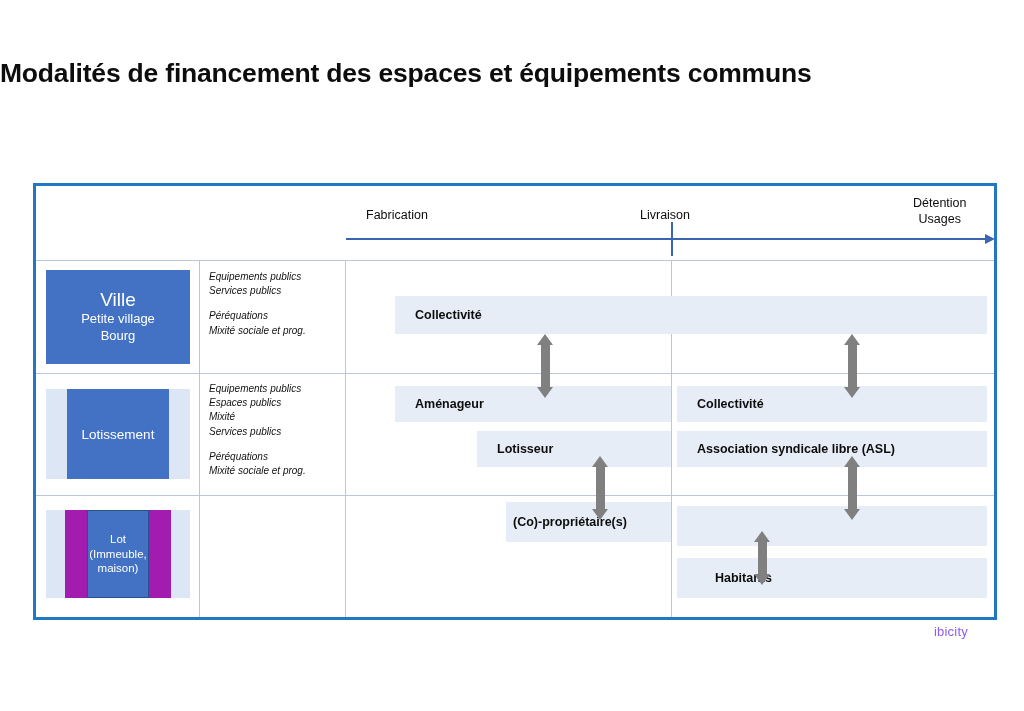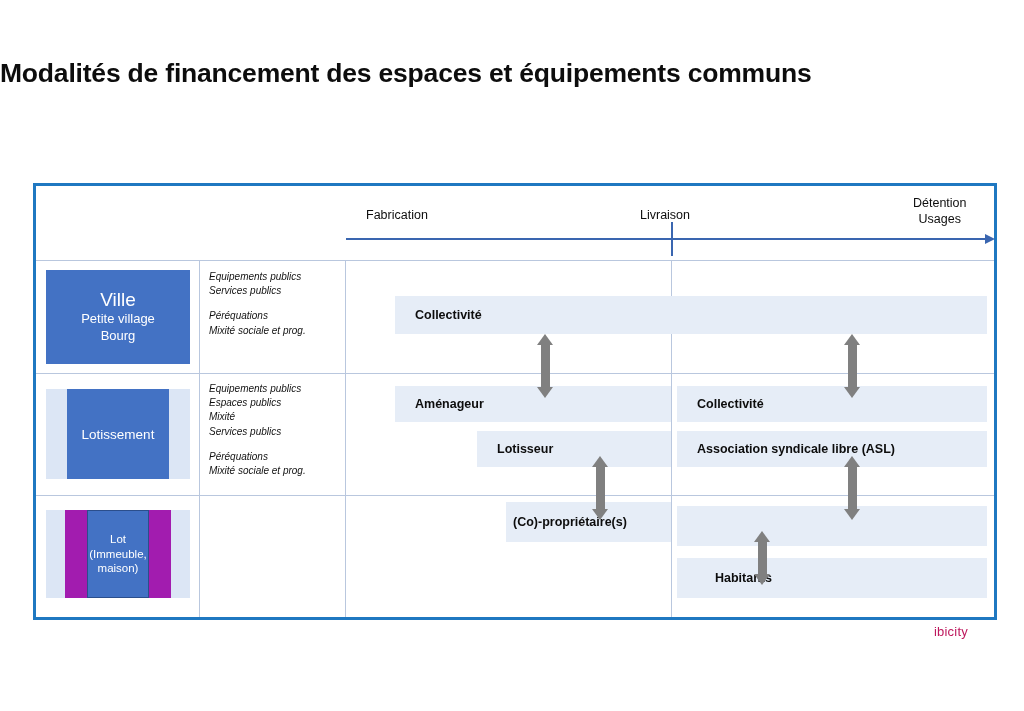--- a/index.html
+++ b/index.html
@@ -227,21 +227,21 @@
   }
   .arrow .head.up   { top: -11px;    border-bottom: 11px solid #808080; }
   .arrow .head.down { bottom: -11px; border-top: 11px solid #808080; }
 
   
   .watermark {
     position: absolute;
     left: 934px;
     top: 624px;
     font-size: 13px;
-    color: #be185d;
+    color: #8b5cf6;
     letter-spacing: 0.2px;
   }
 </style>
 </head>
 <body>
 
 <div class="slide-title">Modalités de financement des espaces et équipements communs</div>
 
 <div class="diagram-frame">
   <div class="canvas">

